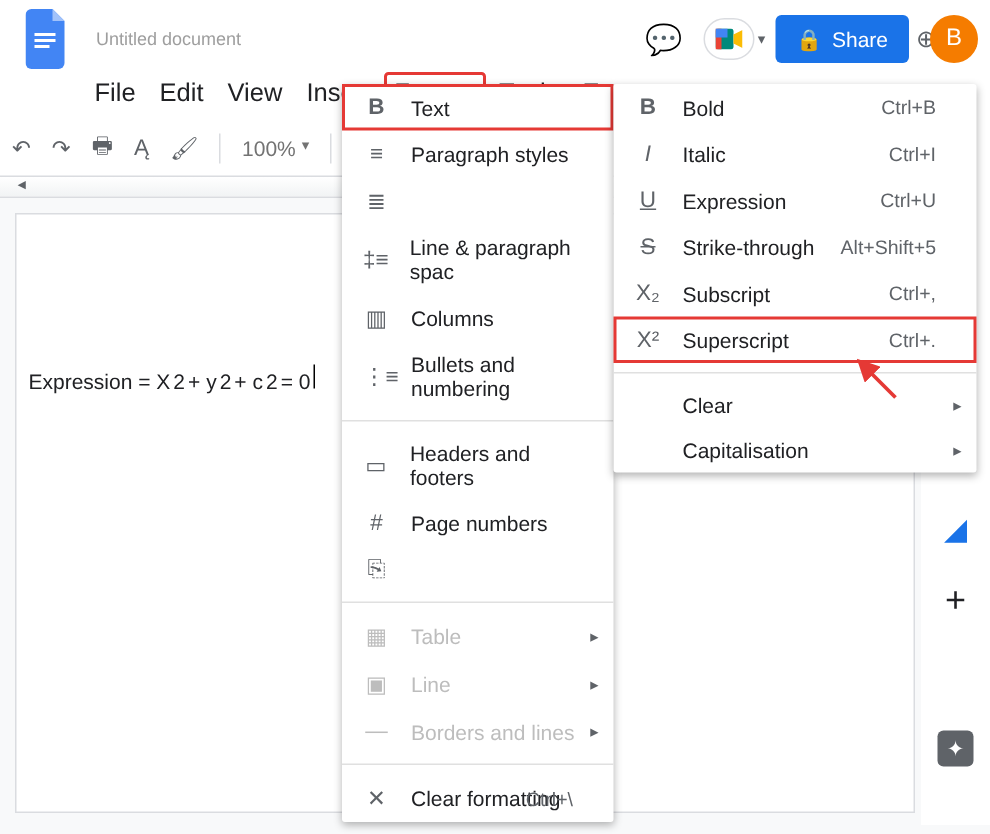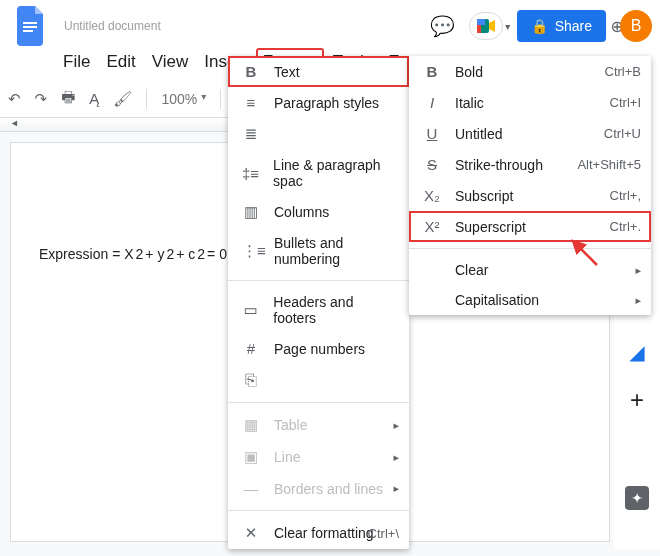--- a/index.html
+++ b/index.html
@@ -20,36 +20,36 @@
 .meet-badge { width:34px; height:28px; border:1px solid #dadce0; border-radius:16px; display:flex; align-items:center; justify-content:center; position:relative; }
 .meet-badge::after { content:"▾"; position:absolute; right:-8px; font-size:10px; color:#5f6368; }
 .share-btn { background:#1a73e8; color:#fff; border:none; border-radius:4px; padding:8px 14px; font-size:14px; font-weight:500; display:flex; align-items:center; gap:6px; }
 .avatar { width:32px; height:32px; border-radius:50%; background:#f57c00; color:#fff; display:flex; align-items:center; justify-content:center; font-weight:500; }
 .toolbar { display:flex; align-items:center; gap:14px; padding:6px 8px; border-bottom:1px solid #dadce0; margin-top:4px; color:#5f6368; font-size:15px; }
 .toolbar .sep { width:1px; height:20px; background:#dadce0; }
 .zoom { font-size:14px; color:#737373; display:flex; gap:4px; }
 .ruler { height:14px; background:linear-gradient(to bottom,#fff,#f1f3f4); border-bottom:1px solid #dadce0; position:relative; }
 .ruler-mark { position:absolute; left:10px; top:0; font-size:9px; color:#5f6368; }
 .canvas { position:relative; padding:10px; background:#f8f9fa; height:430px; }
-.page { background:#fff; width:600px; min-height:400px; border:1px solid #dadce0; padding:100px 28px 12px; }
+.page { background:#fff; width:600px; min-height:400px; border:1px solid #dadce0; padding:100px 8px 12px; }
 .eq { font-size:14px; color:#202124; display:flex; align-items:baseline; gap:2px; }
 .cursor { display:inline-block; width:1px; height:16px; background:#000; vertical-align:middle; }
 .sidepanel { position:absolute; right:0; top:70px; width:46px; background:#fff; height:480px; display:flex; flex-direction:column; align-items:center; gap:22px; padding-top:270px; }
 .sidepanel .ic { font-size:20px; color:#5f6368; }
 .plus-ic { font-size:24px; font-weight:300; color:#202124; }
 
 .menu { position:absolute; background:#fff; box-shadow:0 2px 6px rgba(0,0,0,.3); border-radius:2px; font-size:14px; color:#202124; }
 .menu1 { left:228px; top:56px; width:181px; }
 .menu2 { left:409px; top:56px; width:242px; }
 .mrow { display:flex; align-items:center; gap:14px; padding:7px 14px; cursor:pointer; position:relative; }
 .mrow.disabled { color:#bdbdbd; }
 .mrow .micon { width:18px; text-align:center; font-size:15px; color:#5f6368; }
 .mrow.disabled .micon { color:#bdbdbd; }
 .mrow .arrow { position:absolute; right:10px; color:#5f6368; font-size:11px; }
-.mrow .shortcut { position:absolute; right:10px; color:#5f6368; font-size:13px; }
+.mrow .shortcut { position:absolute; right:27px; color:#5f6368; font-size:13px; }
 .mrow.hl { outline:2px solid #e53935; outline-offset:-2px; }
 .divider { height:1px; background:#e0e0e0; margin:6px 0; }
 .red-arrow { position:absolute; left:567px; top:235px; pointer-events:none; }
 </style>
 </head>
 <body>
 
 <div class="header">
   <div class="title-row">
     <div class="docs-logo">
@@ -203,21 +203,21 @@
       <span>Bold</span>
       <span class="shortcut">Ctrl+B</span>
     </div>
   <div class="mrow">
       <span class="micon"><i>I</i></span>
       <span>Italic</span>
       <span class="shortcut">Ctrl+I</span>
     </div>
   <div class="mrow">
       <span class="micon"><u>U</u></span>
-      <span>Untitled</span>
+      <span>Expression</span>
       <span class="shortcut">Ctrl+U</span>
     </div>
   <div class="mrow">
       <span class="micon"><s>S</s></span>
       <span>Strike-through</span>
       <span class="shortcut">Alt+Shift+5</span>
     </div>
   <div class="mrow">
       <span class="micon">X₂</span>
       <span>Subscript</span>

